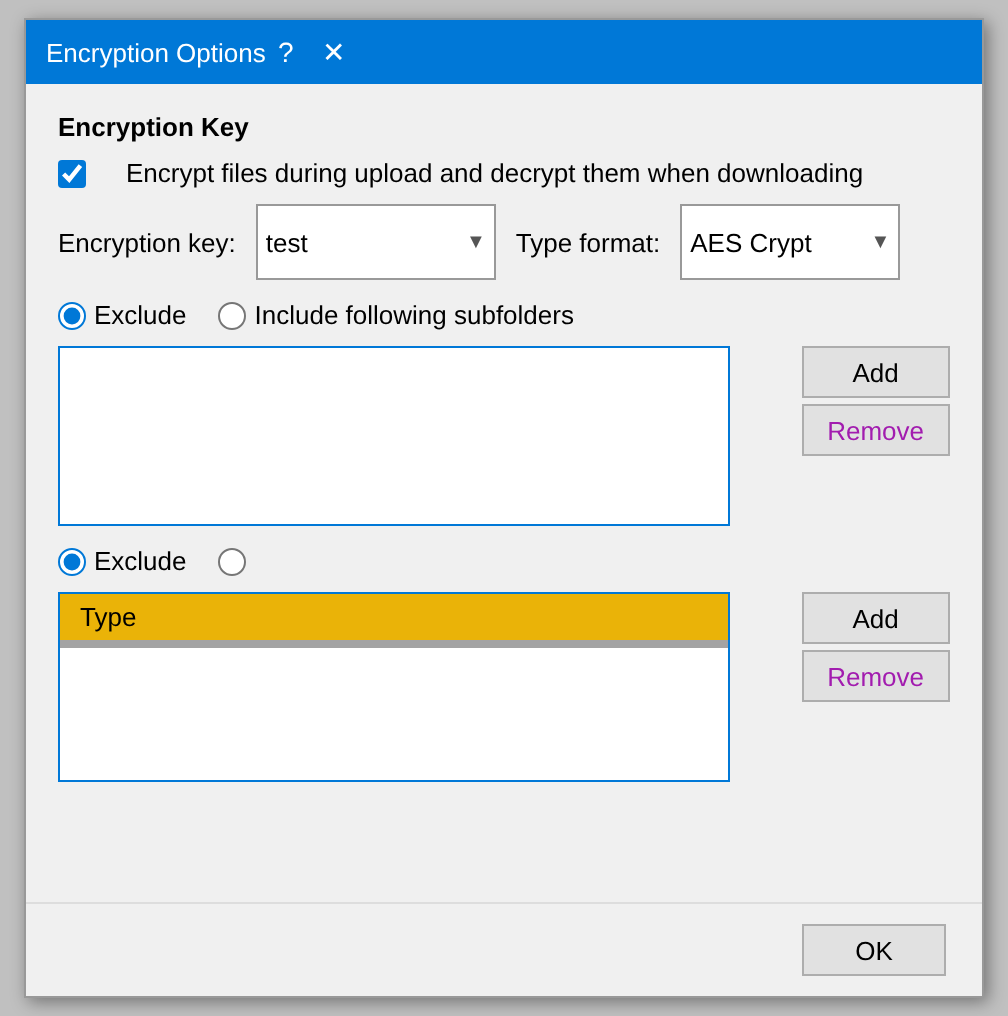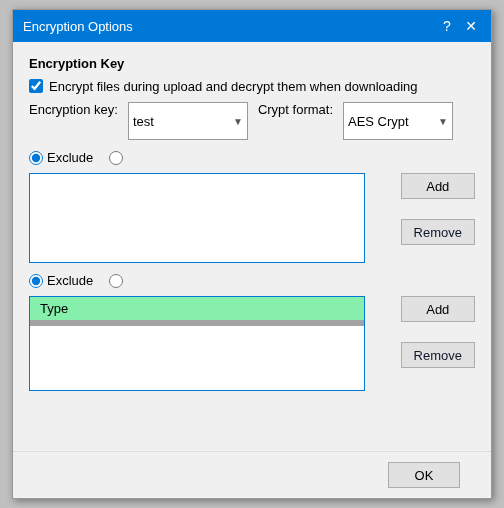--- a/index.html
+++ b/index.html
@@ -21,21 +21,20 @@
       width: 480px;
       min-height: 490px;
       display: flex;
       flex-direction: column;
     }
     .title-bar {
       background: #0078d7;
       color: white;
       padding: 6px 10px;
       display: flex;
-      justify-content: space-between;
       align-items: center;
       font-size: 13px;
       font-weight: 400;
     }
     .title-bar-buttons {
       display: flex;
       gap: 4px;
     }
     .title-btn {
       background: transparent;
@@ -51,30 +50,32 @@
     }
     .dialog-content {
       padding: 14px 16px;
       flex: 1;
       display: flex;
       flex-direction: column;
       gap: 10px;
     }
     .checkbox-row {
       display: flex;
-      gap: 6px;
+      align-items: center;
+      gap: 20px;
       margin-bottom: 8px;
     }
     .checkbox-row input[type="checkbox"] {
       accent-color: #0078d7;
       width: 14px;
       height: 14px;
     }
     .field-row {
       display: flex;
+      align-items: center;
       gap: 10px;
     }
     .field-label {
       font-size: 13px;
       white-space: nowrap;
     }
     .dropdown {
       border: 1px solid #999;
       background: white;
       padding: 18px 4px;
@@ -123,58 +124,58 @@
       display: flex;
       gap: 8px;
       align-items: flex-start;
     }
     .list-container {
       flex: 1;
     }
     .buttons-col {
       display: flex;
       flex-direction: column;
-      gap: 20px;
+      gap: 3px;
       min-width: 72px;
       padding-left: 28px;
     }
     .btn {
       background: #e1e1e1;
       border: 1px solid #adadad;
       padding: 3px 12px;
       font-size: 13px;
       cursor: pointer;
       height: 26px;
       white-space: nowrap;
     }
     .btn:disabled {
-      color: #0f172a;
+      color: #a21caf;
       cursor: default;
     }
     .table-header {
       display: flex;
-      background: #86efac;
-      border-bottom: 6px solid #a3a3a3;
+      background: #eab308;
+      border-bottom: 4px solid #a3a3a3;
       padding: 2px 6px;
     }
     .table-col {
       font-size: 13px;
       padding: 2px 4px;
     }
     .table-col-type {
       width: 80px;
     }
     .table-col-desc {
       flex: 1;
     }
     .dialog-footer {
       display: flex;
       justify-content: flex-end;
       gap: 24px;
-      padding: 10px 31px;
+      padding: 10px 18px;
       border-top: 1px solid #ddd;
       margin-top: auto;
     }
     .btn-ok {
       min-width: 72px;
     }
     .btn-cancel {
       min-width: 72px;
     }
     .section-title {
@@ -204,36 +205,37 @@
         <input type="checkbox" checked="" style="">
         <label>Encrypt files during upload and decrypt them when downloading</label>
       </div>
 
       <div class="field-row">
         <span class="field-label">Encryption key:</span>
         <div class="dropdown dropdown-key">
           <span>test</span>
           <span class="dropdown-arrow">▼</span>
         </div>
-        <span class="field-label">Crypt format:</span>
+        <span class="field-label">Type format:</span>
         <div class="dropdown dropdown-format">
           <span>AES Crypt</span>
           <span class="dropdown-arrow">▼</span>
         </div>
       </div>
     </div>
 
     <div>
       <div class="radio-row">
         <label class="radio-option">
           <input type="radio" name="subfolders" checked="" style="">
           <span>Exclude</span>
         </label>
         <label class="radio-option">
           <input type="radio" name="subfolders" style="">
+          <span>Include following subfolders</span>
         </label>
       </div>
       <div class="list-with-buttons">
         <div class="list-container">
           <div class="list-area" style="height: 90px;"></div>
         </div>
         <div class="buttons-col">
           <button class="btn">Add</button>
           <button class="btn" disabled="">Remove</button>
         </div>

